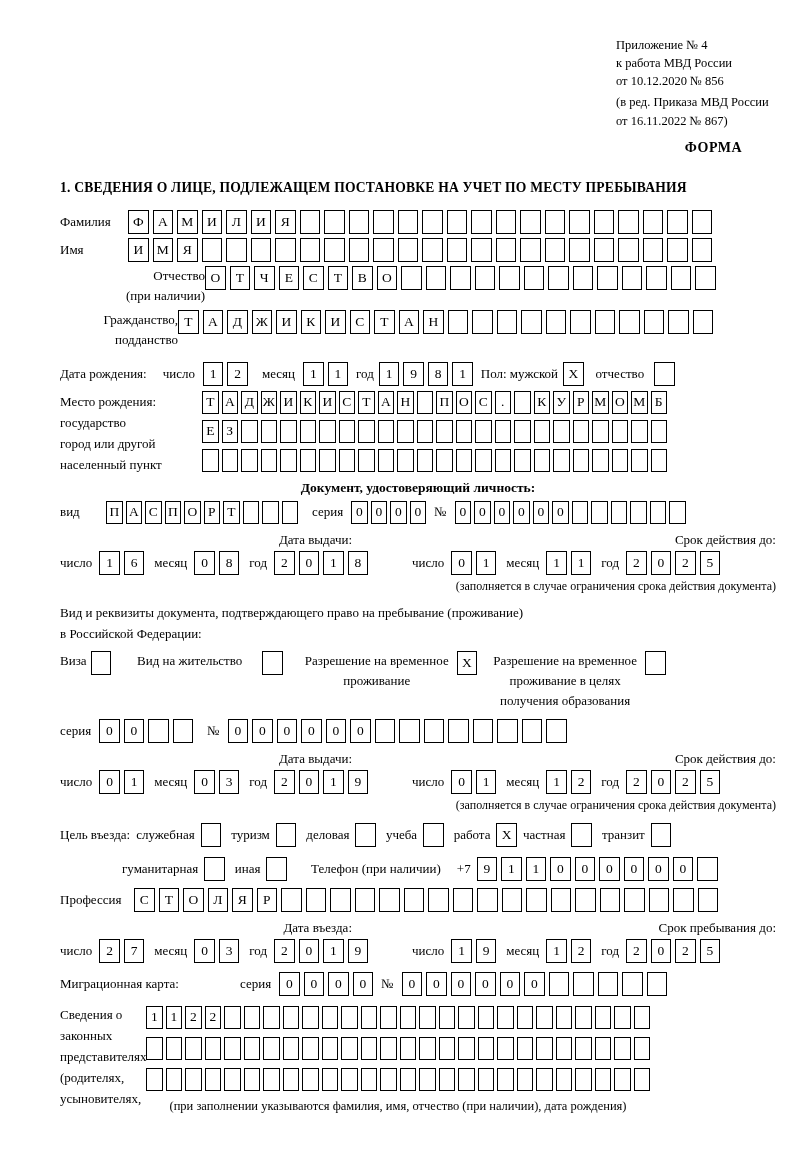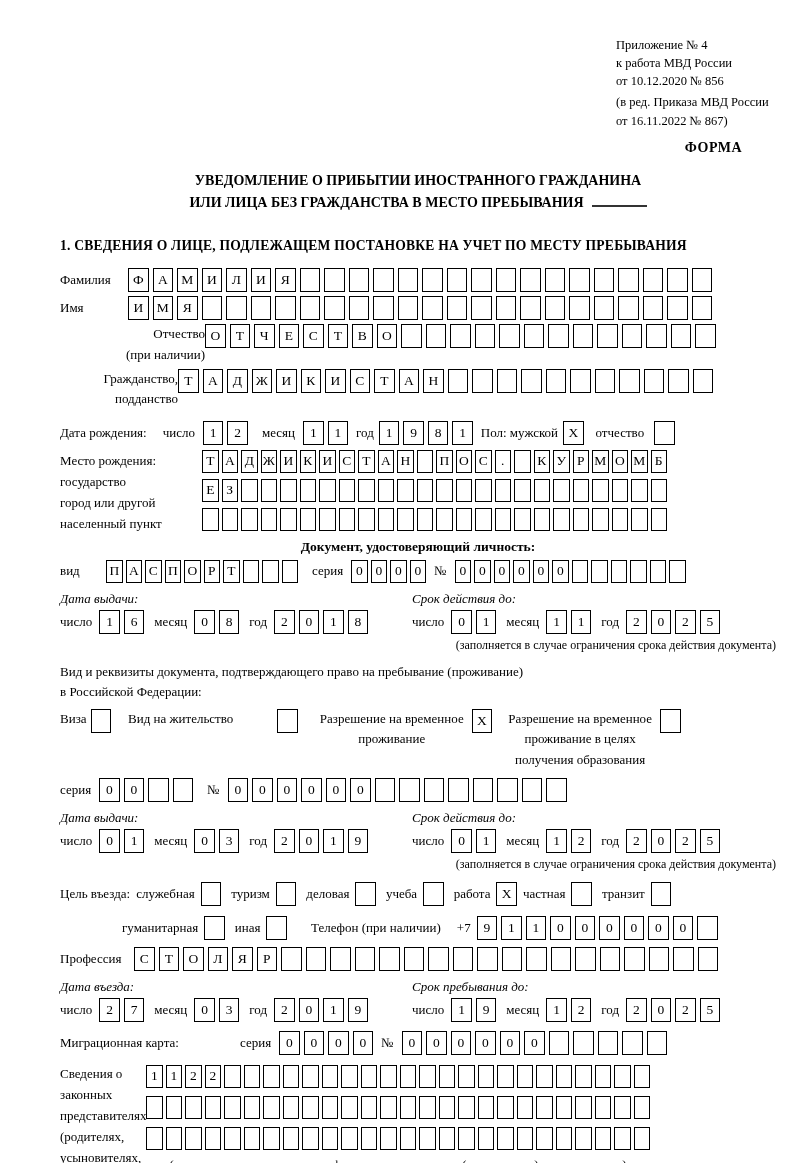--- a/index.html
+++ b/index.html
@@ -52,21 +52,21 @@
   .split .left-col { flex: none; line-height: 1.62; }
   .box-rows .row { margin-top: 0; margin-bottom: 6px; }
 
   .center-bold { text-align: center; font-weight: bold; margin-top: 8px; font-size: 13.5px; }
 
   
   .dates { display: flex; margin-top: 8px; }
   .date-group { }
   .dg-left { width: 352px; flex: none; }
   .dg-right { flex: 1; }
-  .date-head { text-align: left; margin-bottom: 3px; font-style: italic; }
+  .date-head { text-align: right; margin-bottom: 3px; }
   .dg-left .date-head { padding-right: 60px; }
   .date-line { display: flex; align-items: center; }
   .date-line .dl { margin-right: 7px; }
   .date-line .cells { margin-right: 10px; }
   .date-note { font-size: 12px; margin-top: 4px; text-align: right; }
 
   .plain-line { margin-top: 9px; line-height: 1.6; }
 
   
   .opt-row { display: flex; align-items: flex-start; margin-top: 6px; }
@@ -91,26 +91,20 @@
     <div>Приложение № 4</div>
     <div>к работа МВД России</div>
     <div>от 10.12.2020 № 856</div>
     <div class="gap"></div>
     <div>(в ред. Приказа МВД России</div>
     <div>от 16.11.2022 № 867)</div>
   </div>
 
   <div class="forma">ФОРМА</div>
 
-  <div class="title">
-    <div>УВЕДОМЛЕНИЕ О ПРИБЫТИИ ИНОСТРАННОГО ГРАЖДАНИНА</div>
-    <div>
-      <span>ИЛИ ЛИЦА БЕЗ ГРАЖДАНСТВА В МЕСТО ПРЕБЫВАНИЯ</span><span class="blank-line"></span>
-    </div>
-  </div>
 
   <div class="section-heading">1. СВЕДЕНИЯ О ЛИЦЕ, ПОДЛЕЖАЩЕМ ПОСТАНОВКЕ НА УЧЕТ ПО МЕСТУ ПРЕБЫВАНИЯ</div>
 
   <div class="form-body">
 
     <div class="row">
       <span class="lbl w68">Фамилия</span>
       <span class="cells">
           <span class="cell">Ф</span>
           <span class="cell">А</span>
@@ -441,21 +435,21 @@
     <div class="plain-line">
       <div>Вид и реквизиты документа, подтверждающего право на пребывание (проживание)</div>
       <div>в Российской Федерации:</div>
     </div>
 
     <div class="opt-row">
       <div class="opt">
         <span class="txt">Виза</span>
         <span class="checkbox" style="margin-left:4px;"></span>
       </div>
-      <div class="opt" style="margin-left:17px;gap:24px;">
+      <div class="opt" style="margin-left:26px;">
         <span class="txt">Вид на жительство</span>
         <span class="checkbox" style="margin-left:20px;"></span>
       </div>
       <div class="opt" style="margin-left:22px;">
         <span class="txt">
           <span>Разрешение на временное</span><br>
           <span>проживание</span>
         </span>
         <span class="checkbox">X</span>
       </div>

